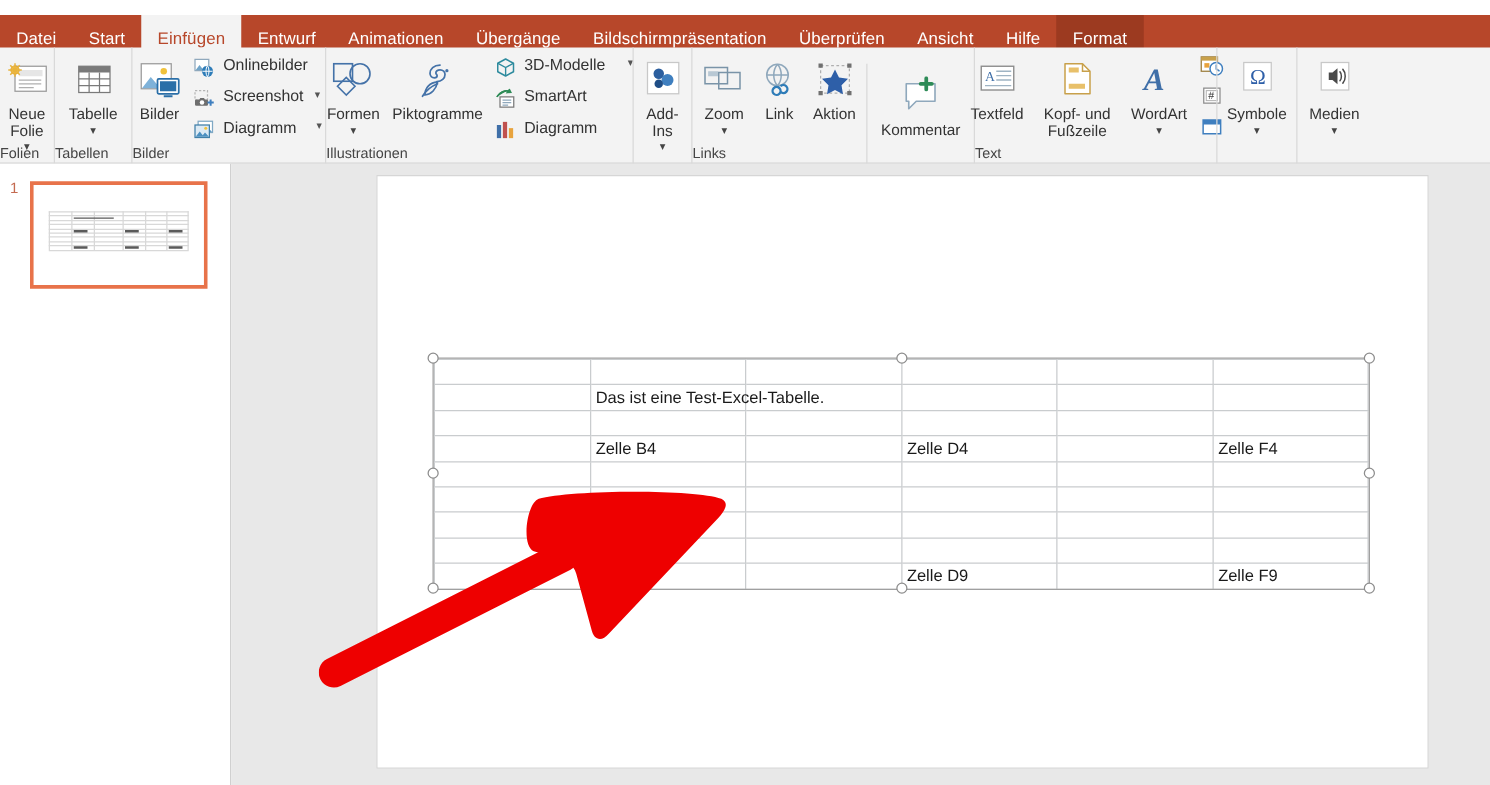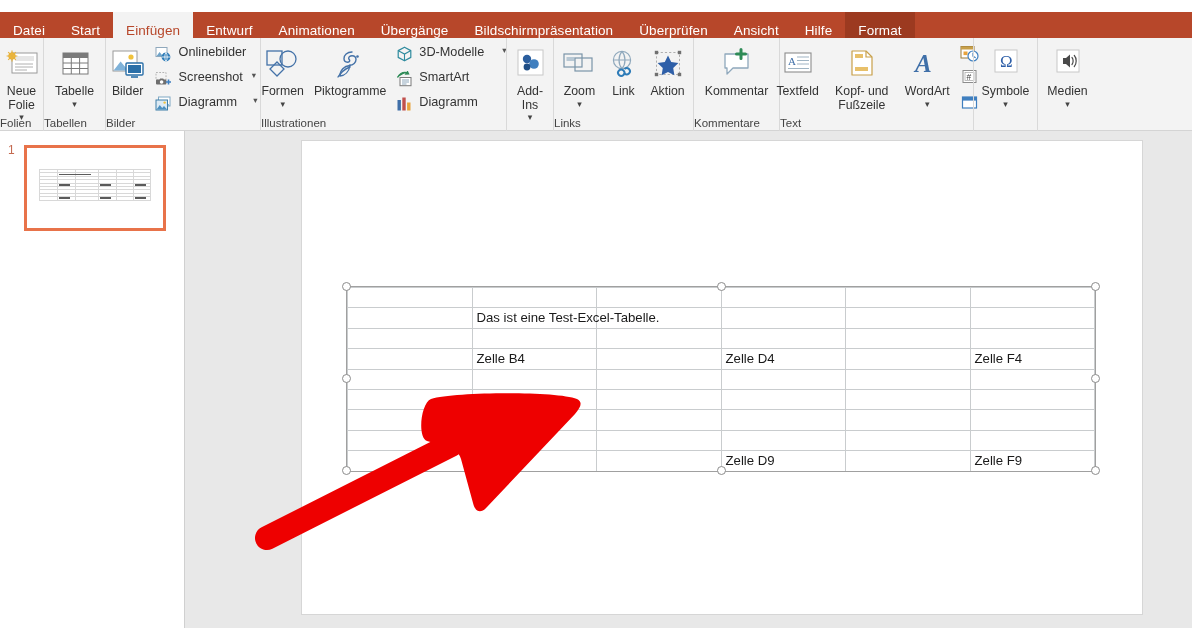--- a/index.html
+++ b/index.html
@@ -445,21 +445,21 @@
                   <rect x="26.8" y="23.8" width="3.4" height="3.4"></rect>
               </g>
             </svg>
           </span>
           <span class="lbl">Aktion</span>
         </div>
       </div>
       <div class="group-label">Links</div>
     </div>
 
-    <div class="group" style="width:86px;">
+    <div class="group" style="width:86px;margin-top:13px;">
       <div class="group-body">
         <div class="bigbtn">
           <span class="glyph">
             <svg width="36" height="32" viewBox="0 0 36 32">
               <path d="M6 6h23v14H14l-6 6v-6H6z" fill="#ffffff" stroke="#8FA8BC" stroke-width="1.3" stroke-linejoin="round"></path>
               <path d="M22 1.5v9M17.5 6h9" stroke="#2E8B57" stroke-width="3" stroke-linecap="round"></path>
             </svg>
           </span>
           <span class="lbl">Kommentar</span>
         </div>

